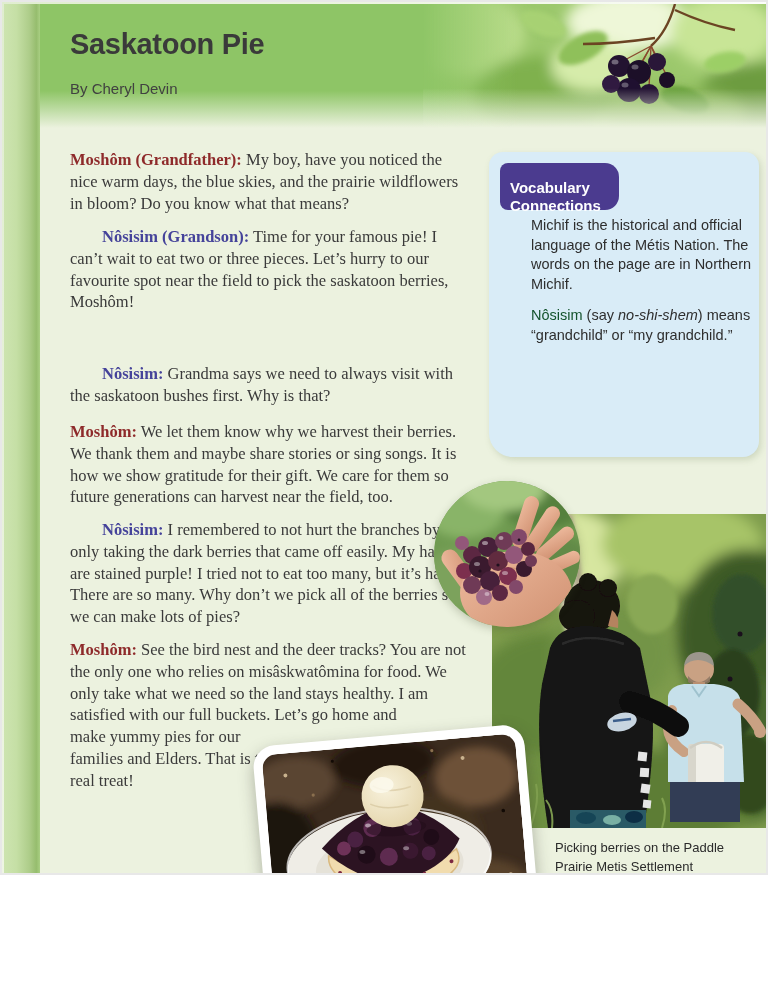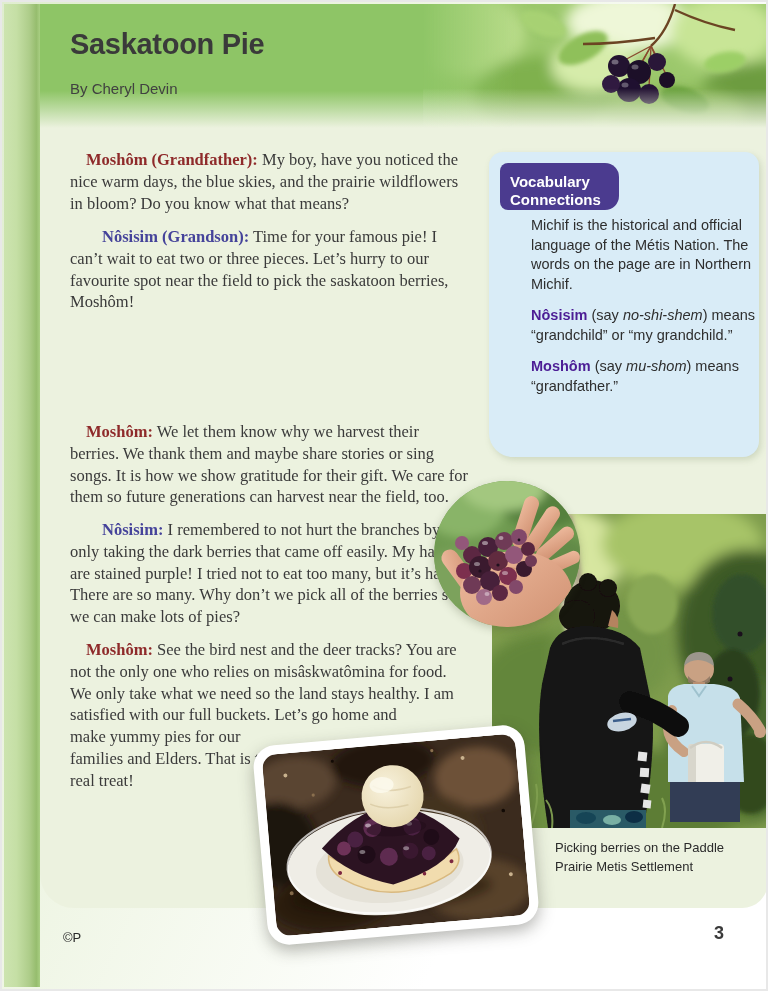--- a/index.html
+++ b/index.html
@@ -1,17 +1,17 @@
 <!DOCTYPE html>
 <html><head>
 <meta charset="utf-8">
 <style>
   html,body{margin:0;padding:0;background:#fff;}
   #page{
-    position:relative;width:768px;height:991px;overflow:hidden;
+    position:relative;width:768px;height:875px;overflow:hidden;
     box-sizing:border-box;border:2px solid #e8e8e8;
     background:linear-gradient(115deg,#e0edd0 0%,#eef5e3 35%,#ffffff 72%);
     font-family:"Liberation Serif",serif;
   }
   
   .spine{position:absolute;left:2px;top:2px;width:36px;height:983px;
     background:linear-gradient(90deg,#cde4b0 0%,#c5dfa5 35%,#aecd8a 70%,#96bd6e 90%,#a9cf83 100%);}
   
   .content{position:absolute;left:38px;top:118px;width:728px;height:788px;
     background:#ecf2df;border-radius:0 0 26px 34px;z-index:1;}
@@ -20,35 +20,35 @@
     background:linear-gradient(180deg,#8ec566 0%,#8ec566 70%,#ecf2df 100%);z-index:2;}
   .header-photo{position:absolute;right:0;top:0;width:345px;height:124px;}
   .page-title{position:absolute;left:30px;top:24px;font-family:"Liberation Sans",sans-serif;
     font-size:29px;font-weight:bold;color:#3a3a3a;letter-spacing:-0.3px;}
   .byline{position:absolute;left:30px;top:76px;font-family:Liberation Sans, sans-serif;
     font-size:15px;color:#414141;}
   
   .para{position:absolute;left:68px;width:398px;font-size:16.5px;line-height:21.8px;
     color:#3a3a3a;z-index:3;}
   .speaker{font-weight:bold;}
-  .speaker.red{color:#8e2a2a;margin-left:16px;}
+  .speaker.red{color:#8e2a2a;}
   .speaker.purple{color:#45439a;margin-left:32px;}
   .narrow{width:215px;}
   
   .vocab{position:absolute;left:487px;top:150px;width:270px;height:305px;
     background:#d9ecf7;border-radius:14px 14px 16px 24px;z-index:3;
     box-shadow:2px 3px 6px rgba(120,140,100,.25);}
   .vocab-badge{position:absolute;left:11px;top:11px;width:119px;height:47px;
     background:#4b3b8f;border-radius:8px 14px 14px 8px;color:#ffffff;
     font-family:"Liberation Sans",sans-serif;font-weight:bold;font-size:15px;
-    line-height:18px;padding:10px 0 0 10px;box-sizing:border-box;}
+    line-height:18px;padding:16px 0 0 10px;box-sizing:border-box;}
   .vocab-body{position:absolute;left:18px;top:64px;width:238px;
     font-family:"Liberation Sans",sans-serif;font-size:14.5px;line-height:19.5px;color:#2e2e2e;margin-left:24px;}
   .vocab-body p{margin:0 0 12px 0;}
-  .vocab-body .term{font-weight:bold;color:#4c1d95;}
+  .vocab-body .term{font-weight:normal;color:#14532d;}
   .vocab-body .pron{font-style:italic;}
   
   .circle-photo{position:absolute;left:432px;top:479px;width:146px;height:146px;
     border-radius:50%;overflow:hidden;z-index:5;box-shadow:0 3px 8px rgba(60,70,40,.25);}
   .people-photo{position:absolute;left:490px;top:512px;width:275px;height:314px;
     overflow:hidden;z-index:4;}
   .pie-photo{position:absolute;left:258px;top:733px;width:272px;height:200px;
     background:#ffffff;border-radius:22px;box-sizing:border-box;padding:9px;
     transform:rotate(-5deg);z-index:6;box-shadow:0 6px 16px rgba(50,50,40,.35);}
   .pie-inner{width:254px;height:182px;border-radius:14px;overflow:hidden;}
@@ -134,36 +134,36 @@
         <rect x="0" y="0" width="95" height="124" fill="url(#hLeft)"></rect>
         <rect x="0" y="0" width="345" height="124" fill="url(#hBot)"></rect>
       </svg>
     </div>
     <div class="page-title">Saskatoon Pie</div>
     <div class="byline">By Cheryl Devin</div>
   </div>
 
   <div class="para" style="top:147px"><span class="speaker red">Moshôm (Grandfather):</span><span> My boy, have you noticed the nice warm days, the blue skies, and the prairie wildflowers in bloom? Do you know what that means?</span></div>
   <div class="para" style="top:224px"><span class="speaker purple">Nôsisim (Grandson):</span><span> Time for your famous pie! I can’t wait to eat two or three pieces. Let’s hurry to our favourite spot near the field to pick the saskatoon berries, Moshôm!</span></div>
+  <div class="para" style="top:361px"><span class="speaker purple">Nôsisim:</span><span> Grandma says we need to always visit with the saskatoon bushes first. Why is that?</span></div>
   <div class="para" style="top:419px"><span class="speaker red">Moshôm:</span><span> We let them know why we harvest their berries. We thank them and maybe share stories or sing songs. It is how we show gratitude for their gift. We care for them so future generations can harvest near the field, too.</span></div>
   <div class="para" style="top:517px"><span class="speaker purple">Nôsisim:</span><span> I remembered to not hurt the branches by only taking the dark berries that came off easily. My hands are stained purple! I tried not to eat too many, but it’s hard! There are so many. Why don’t we pick all of the berries so we can make lots of pies?</span></div>
   <div class="para" style="top:637px">
     <div><span class="speaker red">Moshôm:</span><span> See the bird nest and the deer tracks? You are not the only one who relies on misâskwatômina for food. We only take what we need so the land stays healthy. I am satisfied with our full buckets. Let’s go home and</span></div>
     <div class="narrow">make yummy pies for our families and Elders. That is the real treat!</div>
   </div>
 
   <div class="vocab">
     <div class="vocab-badge">
       <div>Vocabulary</div>
       <div>Connections</div>
     </div>
     <div class="vocab-body">
       <p>Michif is the historical and official language of the Métis Nation. The words on the page are in Northern Michif.</p>
       <p><span class="term">Nôsisim</span><span> (say </span><span class="pron">no-shi-shem</span><span>) means “grandchild” or “my grandchild.”</span></p>
-      <p><span class="term">Moshôm</span><span> (say </span><span class="pron">mu-shom</span><span>) means “grandfather.”</span></p>
     </div>
   </div>
 
   <div class="people-photo">
     <svg width="275" height="314" viewBox="0 0 275 314">
       <defs>
         <filter id="pb7" x="-40%" y="-40%" width="180%" height="180%">
             <feGaussianBlur stdDeviation="7"></feGaussianBlur>
           </filter>
         <filter id="pb2" x="-40%" y="-40%" width="180%" height="180%">

